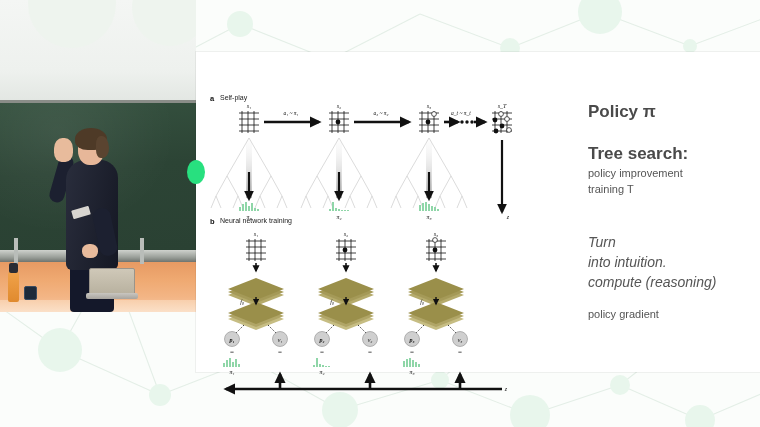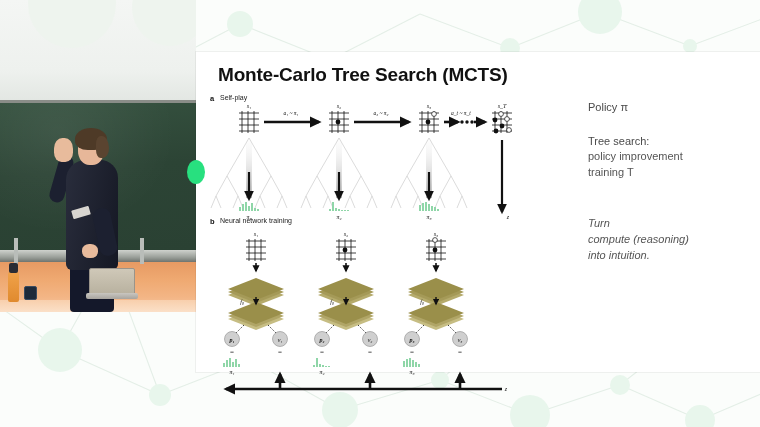--- a/index.html
+++ b/index.html
@@ -101,23 +101,23 @@
     position:absolute; left:22px; top:12px;
     font-size:19px; font-weight:600; color:#111; letter-spacing:-0.2px;
   }
   
   #figure { position:absolute; left:10px; top:40px; width:320px; height:275px; }
   .panel-tag { position:absolute; font-size:7.5px; font-weight:700; color:#111; }
   .panel-cap { position:absolute; font-size:7px; color:#222; }
 
   
   #right-text { position:absolute; left:392px; top:48px; width:165px; }
-  .rt-strong { font-size:11px; font-weight:400; color:#4a4a4a; line-height:1.42; }
+  .rt-strong { font-size:17px; font-weight:700; color:#4a4a4a; line-height:1.42; }
   .rt-norm   { font-size:11px; font-weight:400; color:#555; line-height:1.42; }
-  .rt-ital   { font-size:11px; font-style:italic; color:#555; line-height:1.42; }
+  .rt-ital   { font-size:14px; font-style:italic; color:#555; line-height:1.42; }
   .rt-gap-lg { height:18px; }
   .rt-gap-md { height:14px; }
 </style>
 </head>
 <body>
 
 <div id="stage">
 
   <svg id="bg-network" viewBox="0 0 760 427" preserveAspectRatio="none">
     <rect x="0" y="0" width="760" height="427" fill="#fbfdfb"></rect>
@@ -212,21 +212,20 @@
     <div class="laptop-base"></div>
     <div class="bottle"></div>
     <div class="bottle-cap"></div>
     <div class="device"></div>
   </div>
 
   <div id="slide">
 
     <div class="green-blob"></div>
 
-    <div class="slide-title">Monte-Carlo Tree Search (MCTS)</div>
 
     <div id="figure">
 
       <div class="panel-tag" style="left:4px; top:2px;">a</div>
       <div class="panel-cap" style="left:14px; top:2px;">Self-play</div>
 
       <div class="panel-tag" style="left:4px; top:125px;">b</div>
       <div class="panel-cap" style="left:14px; top:125px;">Neural network training</div>
 
       <svg style="position:absolute; left:0; top:8px;" width="320" height="120" viewBox="0 0 320 120">
@@ -538,18 +537,19 @@
 
     <div id="right-text">
       <div class="rt-strong">Policy π</div>
       <div class="rt-gap-lg"></div>
       <div class="rt-strong">Tree search:</div>
       <div class="rt-norm">policy improvement</div>
       <div class="rt-norm">training T</div>
       <div class="rt-gap-lg"></div>
       <div class="rt-gap-lg"></div>
       <div class="rt-ital">Turn</div>
+      <div class="rt-ital">into intuition.</div>
       <div class="rt-ital">compute (reasoning)</div>
-      <div class="rt-ital">into intuition.</div>
       <div class="rt-gap-md"></div>
+      <div class="rt-norm">policy gradient</div>
     </div>
   </div>
 </div>
 
 </body></html>

